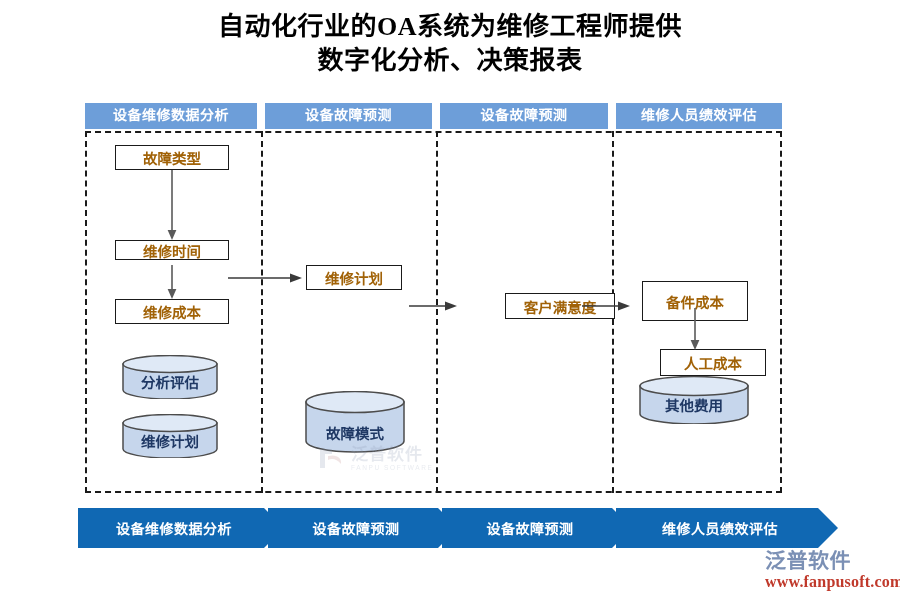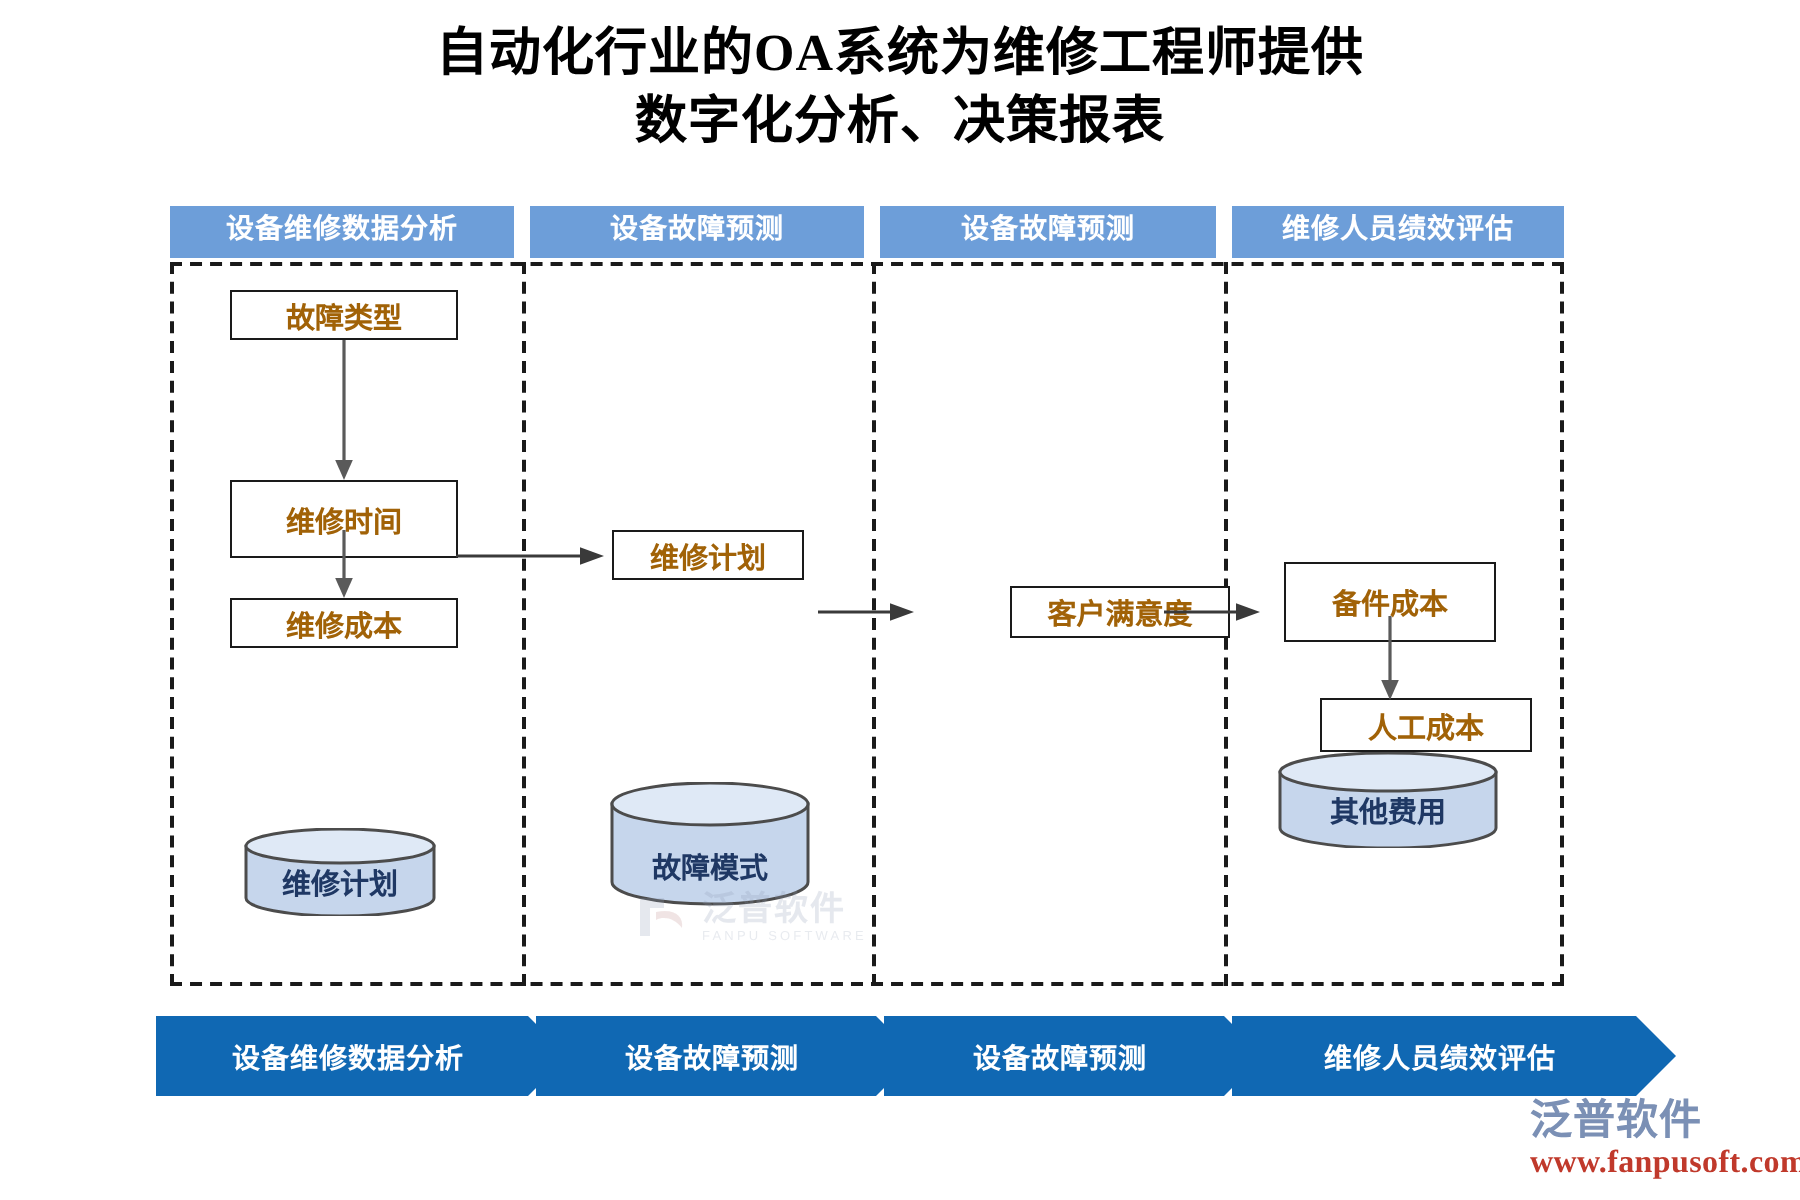--- a/index.html
+++ b/index.html
@@ -211,36 +211,43 @@
   <div class="lane-divider" style="left:176px;"></div>
   <div class="lane-divider" style="left:351px;"></div>
   <div class="lane-divider" style="left:527px;"></div>
 
   <div class="lane-head" style="left:0px;width:172px;">设备维修数据分析</div>
   <div class="lane-head" style="left:180px;width:167px;">设备故障预测</div>
   <div class="lane-head" style="left:355px;width:168px;">设备故障预测</div>
   <div class="lane-head" style="left:531px;width:166px;">维修人员绩效评估</div>
 
   <div class="pbox" style="left:30px;top:42px;width:114px;height:25px;">故障类型</div>
-  <div class="pbox" style="left:30px;top:137px;width:114px;height:39px;">维修时间</div>
+  <div class="pbox" style="left:30px;top:137px;width:114px;height:20px;">维修时间</div>
   <div class="pbox" style="left:30px;top:196px;width:114px;height:25px;">维修成本</div>
 
   <div class="conn" style="left:79px;top:67px;">
     <svg width="16" height="70" viewBox="0 0 16 70" aria-hidden="true">
       <line x1="8" y1="0" x2="8" y2="62" stroke="#5a5a5a" stroke-width="1.6"></line>
       <path d="M8 70 L3.6 60 L12.4 60 Z" fill="#5a5a5a"></path>
     </svg>
   </div>
   <div class="conn" style="left:79px;top:162px;">
     <svg width="16" height="34" viewBox="0 0 16 34" aria-hidden="true">
       <line x1="8" y1="0" x2="8" y2="26" stroke="#5a5a5a" stroke-width="1.6"></line>
       <path d="M8 34 L3.6 24 L12.4 24 Z" fill="#5a5a5a"></path>
     </svg>
   </div>
 
+  <div class="cyl" style="left:36px;top:252px;width:98px;height:44px;">
+    <svg width="98" height="44" viewBox="0 0 98 44" aria-hidden="true">
+      <path d="M2 9 L2 35 A47 9 0 0 0 96 35 L96 9 Z" fill="#c6d6ec" stroke="#4c4c4c" stroke-width="1.5"></path>
+      <ellipse cx="49" cy="9" rx="47" ry="8.5" fill="#dfe9f6" stroke="#4c4c4c" stroke-width="1.5"></ellipse>
+    </svg>
+    <span class="cyl-label" style="top:16px;">分析评估</span>
+  </div>
   <div class="cyl" style="left:36px;top:311px;width:98px;height:44px;">
     <svg width="98" height="44" viewBox="0 0 98 44" aria-hidden="true">
       <path d="M2 9 L2 35 A47 9 0 0 0 96 35 L96 9 Z" fill="#c6d6ec" stroke="#4c4c4c" stroke-width="1.5"></path>
       <ellipse cx="49" cy="9" rx="47" ry="8.5" fill="#dfe9f6" stroke="#4c4c4c" stroke-width="1.5"></ellipse>
     </svg>
     <span class="cyl-label" style="top:16px;">维修计划</span>
   </div>
 
   <div class="conn" style="left:143px;top:168px;">
     <svg width="74" height="14" viewBox="0 0 74 14" aria-hidden="true">

